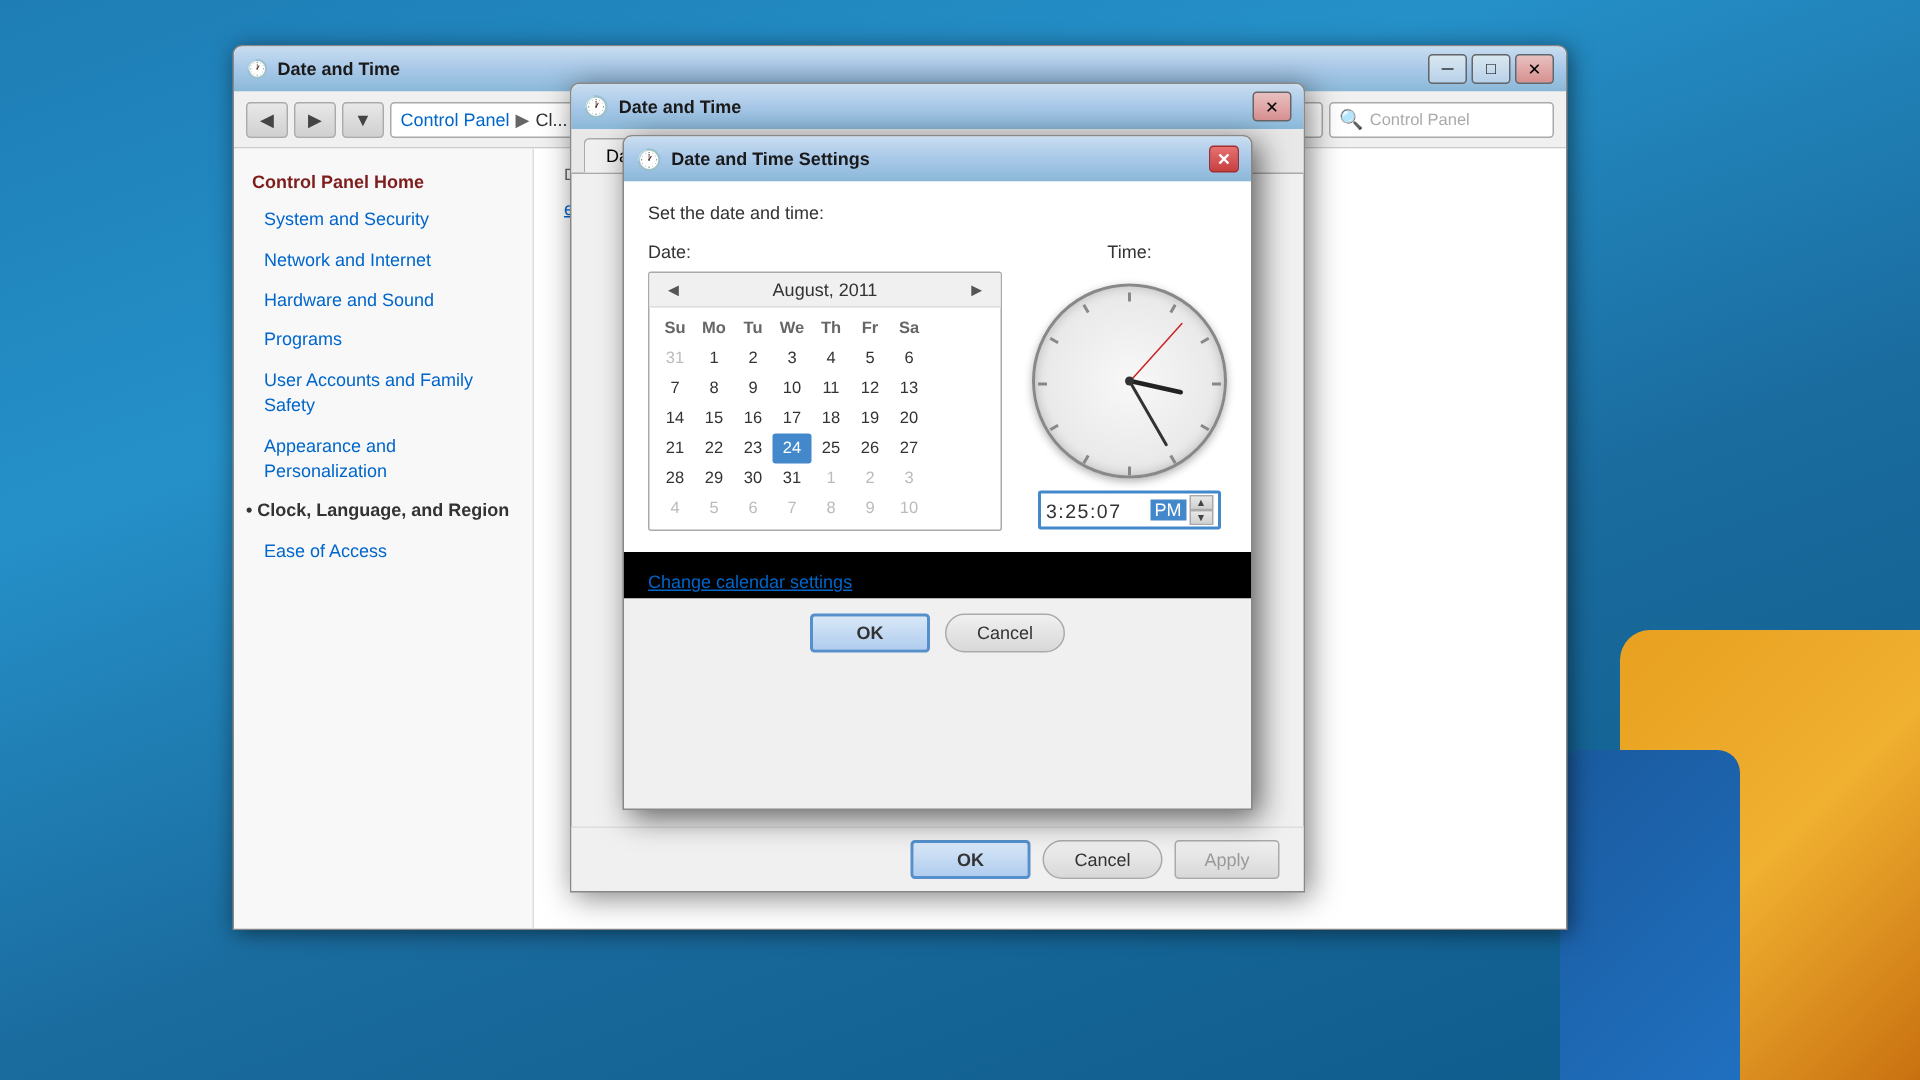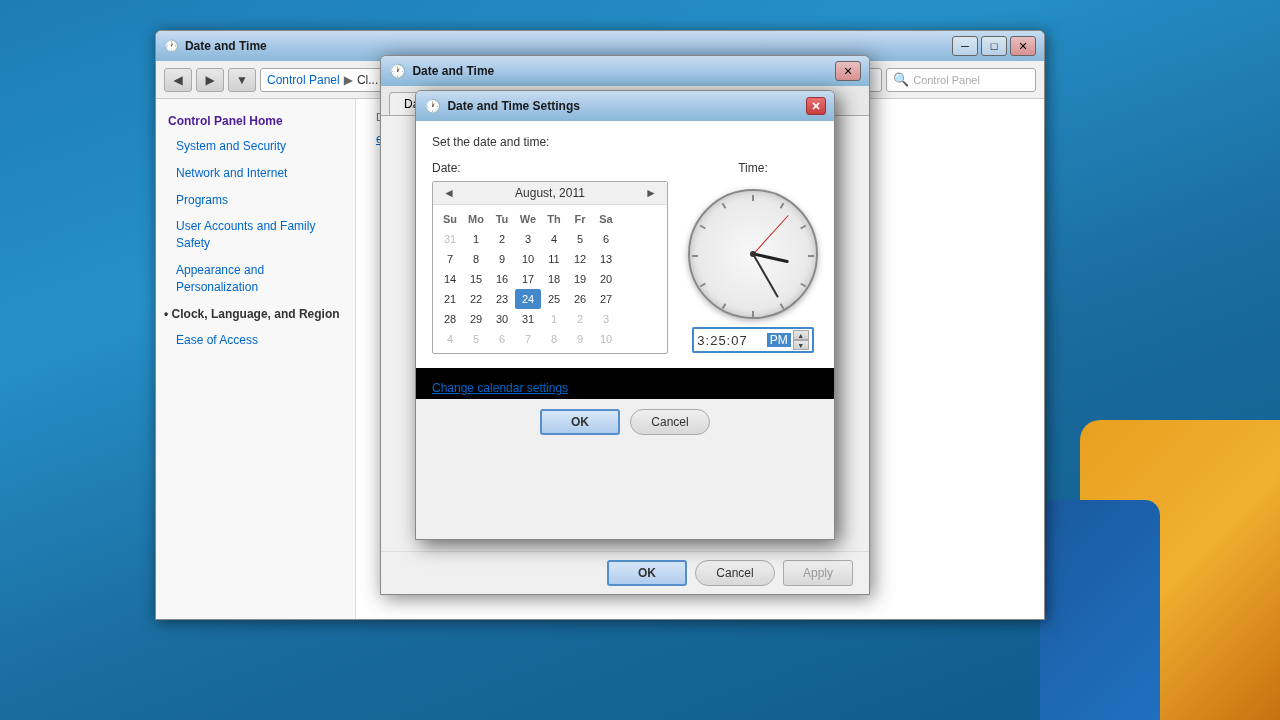--- a/index.html
+++ b/index.html
@@ -159,21 +159,21 @@
     }
     .sidebar-item.active::before {
       content: '• ';
       color: #333;
       margin-left: -12px;
     }
     .sidebar-item-bold {
       padding: 5px 12px 5px 12px;
       font-size: 12px;
       font-weight: 600;
-      color: #4c1d95;
+      color: #7f1d1d;
       cursor: pointer;
     }
 
     
     .main-content {
       flex: 1;
       padding: 12px 20px;
       overflow: auto;
       background: white;
     }
@@ -582,20 +582,21 @@
       <span style="color:#aaa; font-size:11px;">Control Panel</span>
     </div>
   </div>
 
   <div class="content-area">
 
     <div class="sidebar">
       <div class="sidebar-item-bold">Control Panel Home</div>
       <div class="sidebar-item">System and Security</div>
       <div class="sidebar-item">Network and Internet</div>
+      <div class="sidebar-item">Hardware and Sound</div>
       <div class="sidebar-item">Programs</div>
       <div class="sidebar-item">User Accounts and Family Safety</div>
       <div class="sidebar-item">Appearance and Personalization</div>
       <div class="sidebar-item active">Clock, Language, and Region</div>
       <div class="sidebar-item">Ease of Access</div>
     </div>
 
     <div class="main-content">
       <div style="color:#666; font-size:11px; margin-bottom:8px;">Da</div>
       <span class="time-zones-link">e zones</span>

